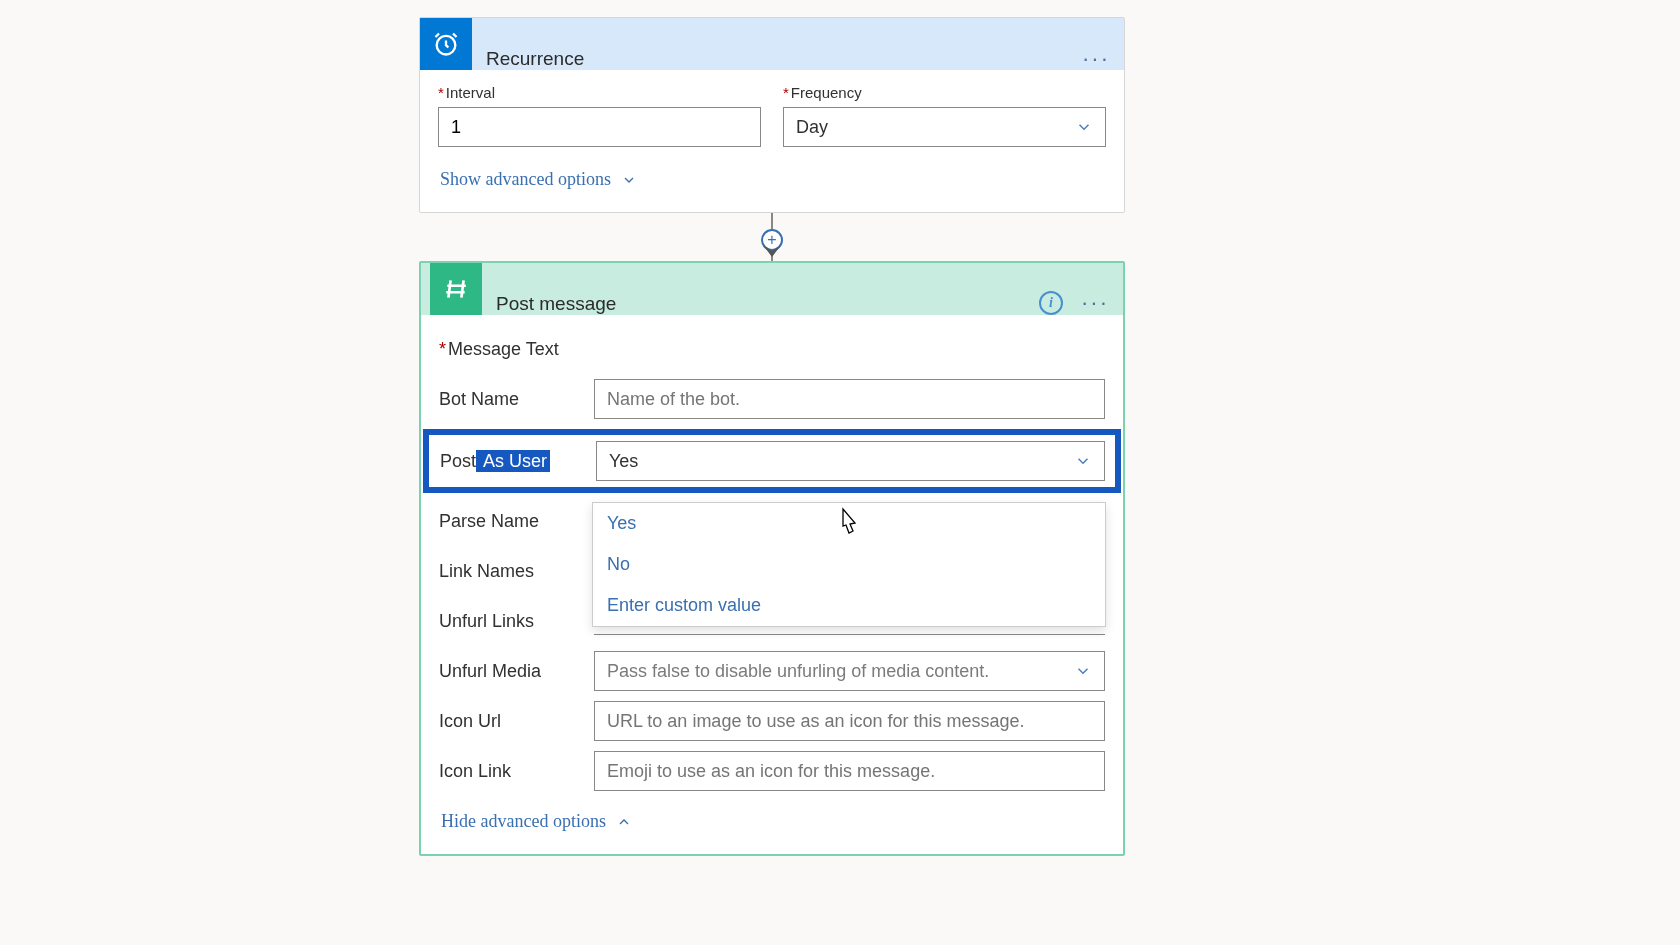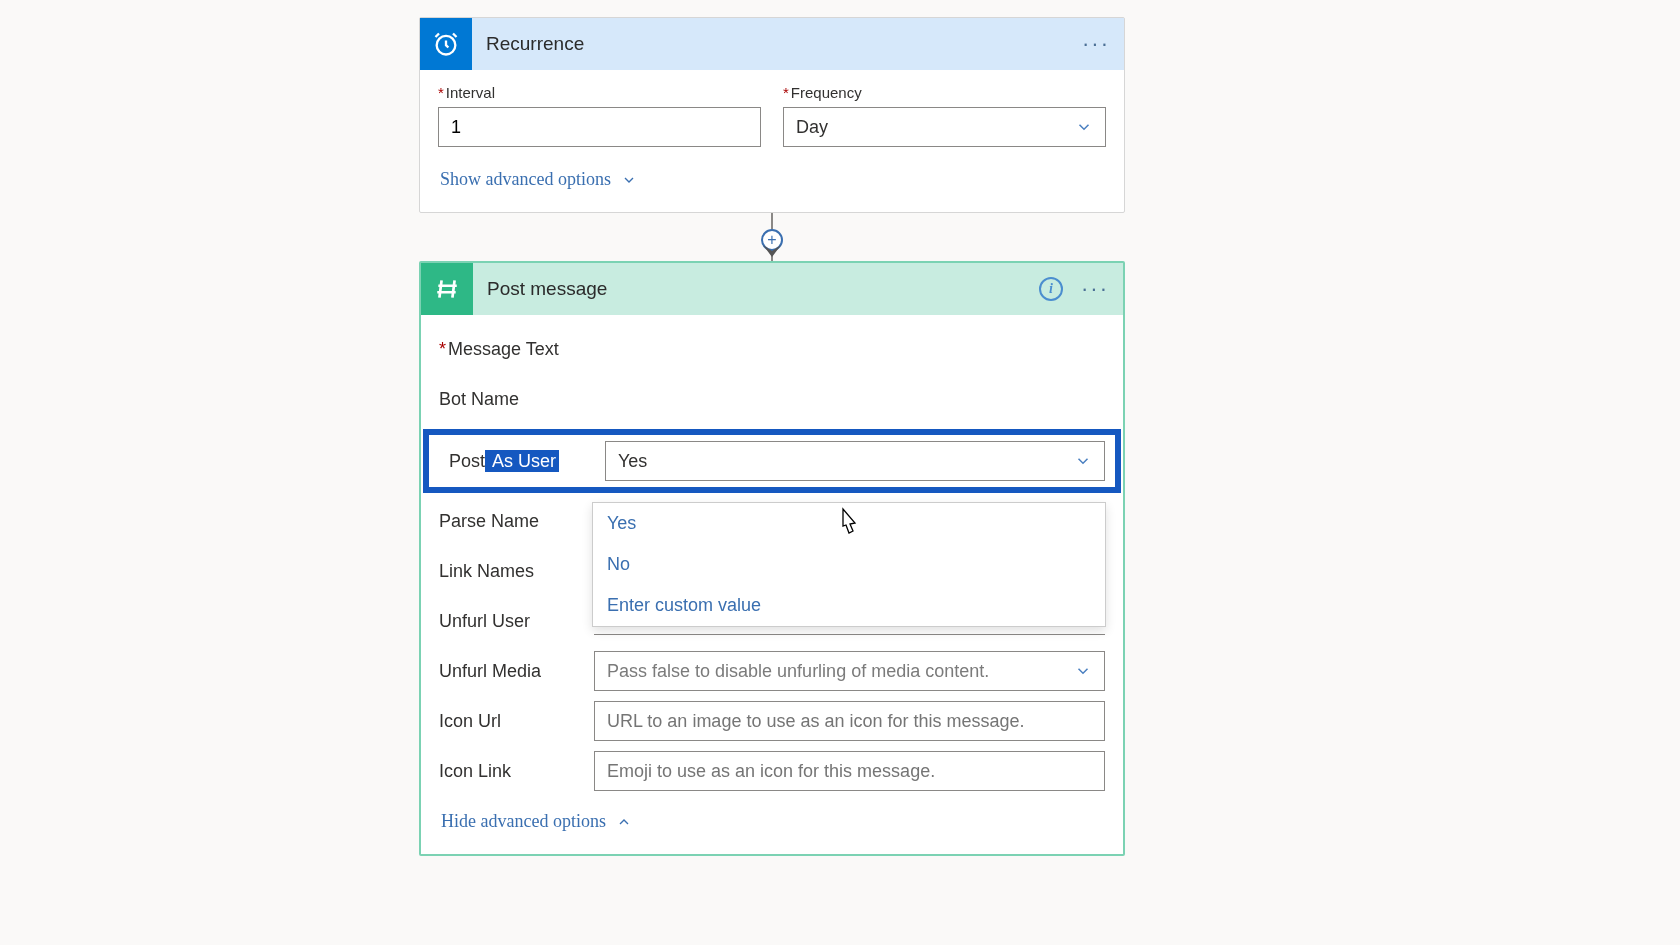--- a/index.html
+++ b/index.html
@@ -19,26 +19,26 @@
     width: 706px;
   }
   .card {
     background: #fff;
     border: 1px solid #d6d6d6;
     border-radius: 2px;
     margin-bottom: 0;
   }
   .card-header {
     display: flex;
-    align-items: center;
+    align-items: flex-end;
     padding: 0 14px 0 0;
     height: 52px;
   }
   .card-header.recurrence { background: #d6e8fa; }
-  .card-header.slack { background: #c8ece0; }
+  .card-header.slack { background: #c8ece0; padding-left: 9px; }
   .icon-box {
     width: 52px; height: 52px;
     display: flex; align-items: center; justify-content: center;
     color: #fff;
     flex-shrink: 0;
   }
   .icon-box.blue { background: #0078d4; }
   .icon-box.green { background: #2eb886; }
   .card-title {
     margin-left: 14px;
@@ -167,21 +167,21 @@
   .placeholder { color: #7b7b7b; }
   
   .highlight-wrap {
     border: 6px solid #1558c0;
     padding: 6px 10px;
     margin: 0 -16px 8px -16px;
     display: flex;
     align-items: center;
     position: relative;
   }
-  .highlight-wrap .form-label { width: 156px; margin-left: 10px; }
+  .highlight-wrap .form-label { width: 156px; margin-left: 1px; }
   .sel-text {
     background: #1558c0;
     color: #fff;
     padding: 1px 3px;
   }
   
   .dropdown {
     position: absolute;
     top: 490px;
     left: 171px;
@@ -282,20 +282,23 @@
     </div>
     <div class="card-body">
 
 
       <div class="form-row">
         <div class="form-label"><span class="ast">*</span><span>Message Text</span></div>
       </div>
 
       <div class="form-row">
         <div class="form-label">Bot Name</div>
+        <div class="form-control input">
+          <input type="text" class="placeholder" placeholder="Name of the bot." style="">
+        </div>
       </div>
 
       <div class="highlight-wrap">
         <div class="form-label">
           <span>Post</span><span class="sel-text"> As User</span>
         </div>
         <div class="form-control select">
           <div class="val">Yes</div>
           <div class="chev">
               <svg width="18" height="18" viewBox="0 0 24 24" fill="none" stroke="#4a7fc0" stroke-width="2">
@@ -309,21 +312,21 @@
         <div class="form-label">Parse Name</div>
         <div class="form-control" style="height:36px"></div>
       </div>
 
       <div class="form-row">
         <div class="form-label">Link Names</div>
         <div class="form-control" style="height:36px"></div>
       </div>
 
       <div class="form-row">
-        <div class="form-label">Unfurl User</div>
+        <div class="form-label">Unfurl Links</div>
         <div class="form-control" style="height:28px;border-bottom:1px solid #8a8886;"></div>
       </div>
 
       <div class="form-row">
         <div class="form-label">Unfurl Media</div>
         <div class="form-control select">
           <div class="val placeholder">Pass false to disable unfurling of media content.</div>
           <div class="chev">
               <svg width="18" height="18" viewBox="0 0 24 24" fill="none" stroke="#4a7fc0" stroke-width="2">
                 <path d="M6 9l6 6 6-6"></path>

